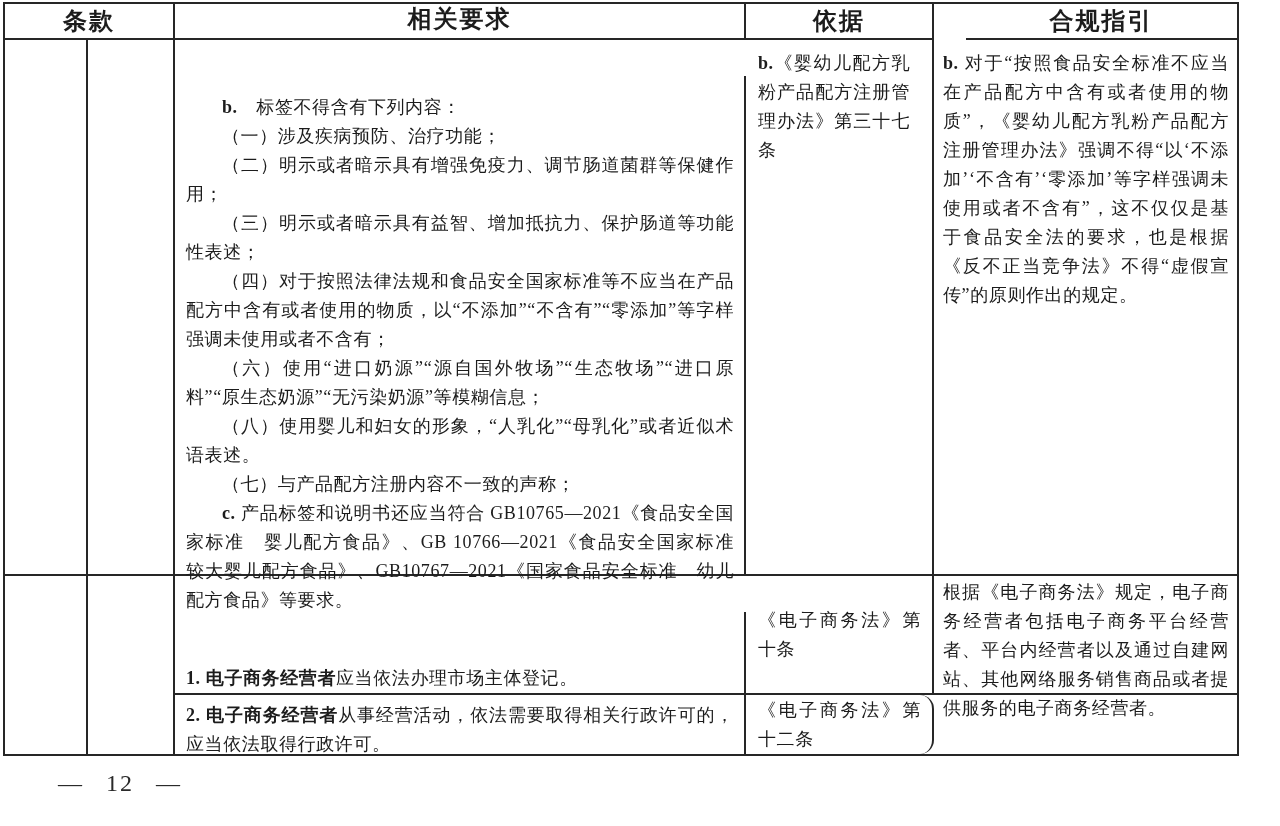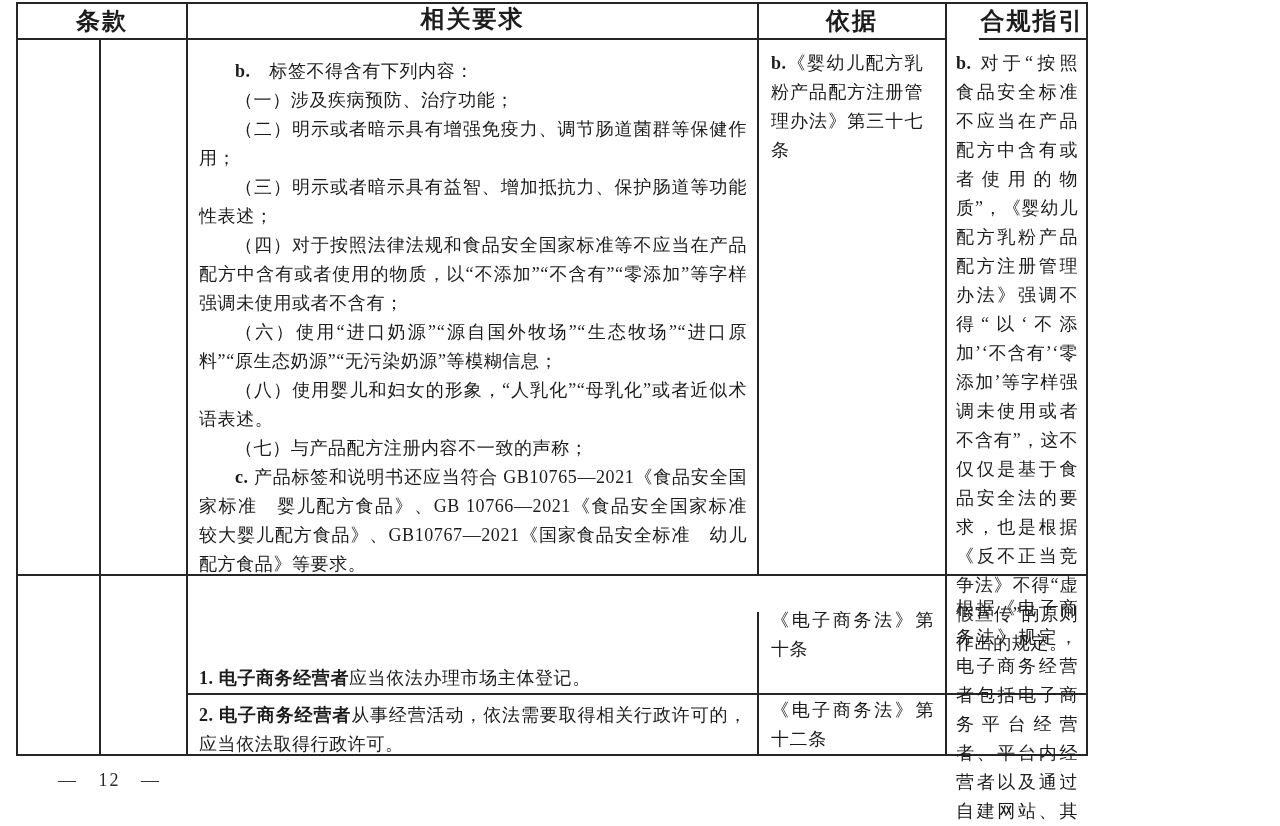--- a/index.html
+++ b/index.html
@@ -2,21 +2,21 @@
 <html><head>
 <meta charset="utf-8">
 <style>
   * { box-sizing: border-box; margin: 0; padding: 0; }
   html,body { width:1280px; height:826px; background:#ffffff; overflow:hidden; }
   body { font-family:"Liberation Serif","DejaVu Serif",serif; color:#1c1c1c; }
 
   .page { position:relative; width:1280px; height:826px; background:#fff; }
 
   .tbl {
-    position:absolute; left:16px; top:2px; width:1072px; height:754px;
+    position:absolute; left:3px; top:2px; width:1236px; height:754px;
     display:grid;
     grid-template-columns:83px 87px 571px 188px 1fr;
     grid-template-rows:36px 536px 119px 1fr;
     border:2px solid #262626; background:#fff;
   }
   .cell { min-width:0; min-height:0; }
   .br { border-right:2px solid #262626; }
   .bb { border-bottom:2px solid #262626; }
 
   .hdr {
@@ -25,42 +25,42 @@
     display:flex; align-items:center; justify-content:center;
     letter-spacing:2px;
   }
   .h-clause { grid-column:1/3; grid-row:1; }
   .h-req    { grid-column:3;   grid-row:1;font-family:Liberation Mono, monospace; }
   .h-basis  { grid-column:4;   grid-row:1; }
   .h-guide  { grid-column:5;   grid-row:1;margin-left:32px; }
 
   .c1-r1 { grid-column:1; grid-row:2; }
   .c2-r1 { grid-column:2; grid-row:2; }
-  .req-r1   { grid-column:3; grid-row:2; padding:17px 10px 0 11px; }
+  .req-r1   { grid-column:3; grid-row:2; padding:17px 10px 0 11px;margin-top:36px; }
   .basis-r1 { grid-column:4; grid-row:2; padding:9px 22px 0 12px; }
   .guide-r1 { grid-column:5; grid-row:2; padding:9px 8px 0 9px; }
 
   .c1-s2 { grid-column:1; grid-row:3/5; }
   .c2-s2 { grid-column:2; grid-row:3/5; }
   .req-s2a   { grid-column:3; grid-row:3; display:flex; align-items:flex-end; padding:0 10px 0 11px;margin-top:36px; }
   .basis-s2a { grid-column:4; grid-row:3; display:flex; align-items:center; padding:0 11px 0 12px; }
-  .guide-s2a { grid-column:5; grid-row:3; padding:18px 8px 0 9px; }
+  .guide-s2a { grid-column:5; grid-row:3; padding:2px 8px 0 9px; }
   .req-s2b   { grid-column:3; grid-row:4; padding:6px 10px 0 11px; }
-  .basis-s2b { grid-column:4; grid-row:4; display:flex; align-items:center; padding:0 11px 0 12px; }
+  .basis-s2b { grid-column:4; grid-row:4; display:flex; align-items:center; padding:0 11px 0 12px;border-radius:14px; }
   .guide-s2b { grid-column:5; grid-row:4; }
 
   .body-text { font-size:18px; line-height:29px; text-align:justify; text-justify:inter-character; letter-spacing:0.6px; }
   .para { text-indent:2em; }
   .noindent { text-indent:0; }
   b { font-weight:700; }
   .wfull { width:100%; }
 
   .footer {
     position:absolute; left:58px; top:770px;
-    font-size:18px; letter-spacing:2px; word-spacing:14px; color:#2a2a2a;
+    font-size:24px; letter-spacing:2px; word-spacing:14px; color:#2a2a2a;
   }
 </style>
 </head>
 <body>
 
 <div class="page">
 
   <div class="tbl">
 
     <div class="cell hdr br bb h-clause">条款</div>

